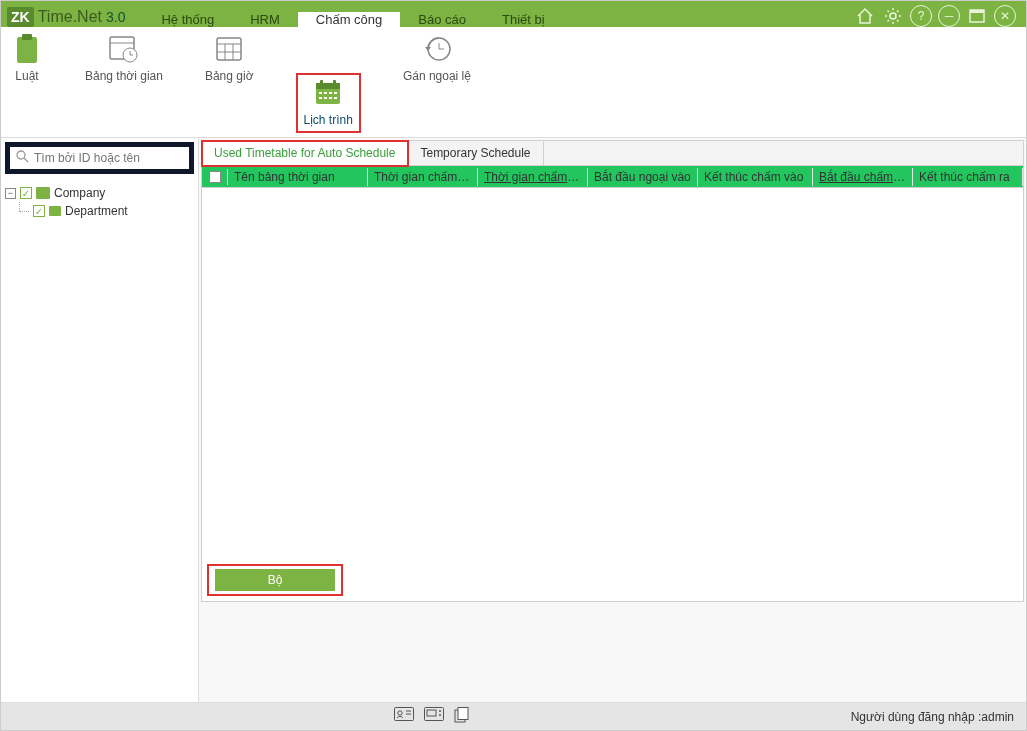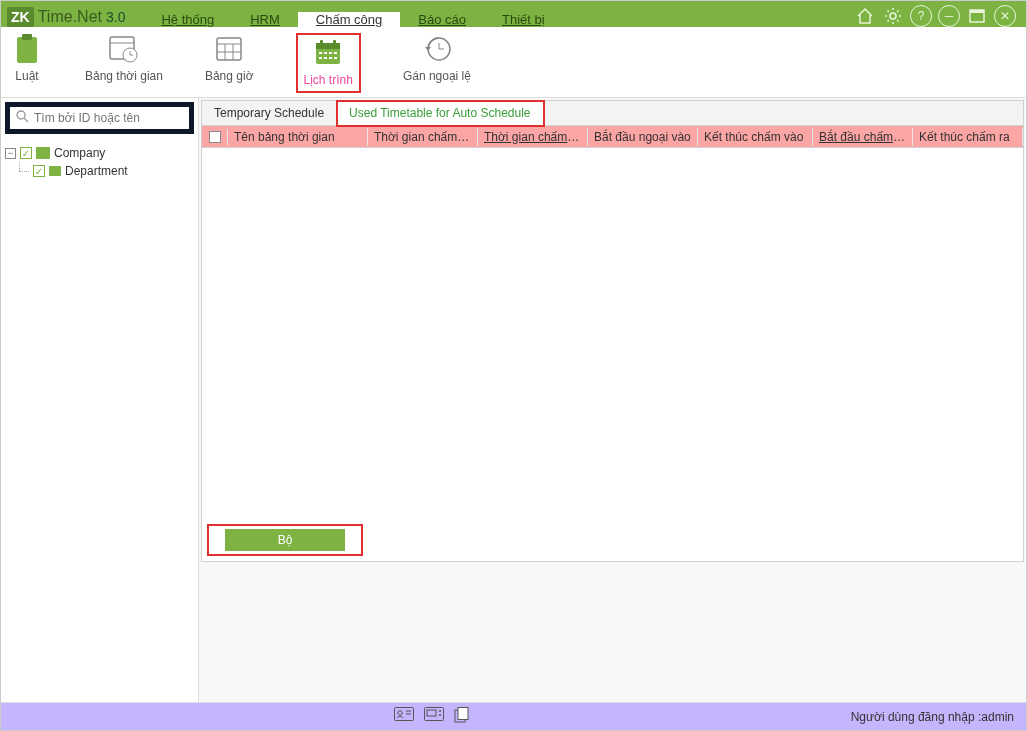--- a/index.html
+++ b/index.html
@@ -6,32 +6,32 @@
   body { font-family: "Segoe UI", Tahoma, Arial, sans-serif; font-size: 12px; color: #333; background: #fff; width: 1027px; height: 731px; overflow: hidden; }
   .app { display: flex; flex-direction: column; height: 100%; border: 1px solid #ccc; }
 
   
   .header { background: #7cb342; display: flex; align-items: flex-end; height: 26px; color: #fff; }
   .logo { display: flex; align-items: center; padding: 0 10px 0 6px; font-size: 16px; }
   .logo-zk { background: #5a8a2e; color: #fff; font-weight: bold; padding: 2px 4px; border-radius: 2px; margin-right: 4px; font-size: 14px; }
   .logo-main { color: #3a5a1e; font-weight: 500; }
   .logo-ver { color: #14532d; margin-left: 4px; font-size: 14px; }
   .main-tabs { display: flex; align-items: stretch; margin-left: 8px; }
-  .main-tab { display: flex; align-items: center; padding: 0 18px; color: #2b4a0f; font-size: 13px; cursor: pointer; text-decoration: underline; }
+  .main-tab { display: flex; align-items: center; padding: 0 18px; color: #2b4a0f; font-size: 13px; cursor: pointer; }
   .main-tab.active { background: #fff; color: #333; }
   .header-spacer { flex: 1; }
   .header-icons { display: flex; align-items: center; gap: 6px; padding-right: 10px; }
   .hicon { width: 22px; height: 22px; border: 1.5px solid #e8f5d8; border-radius: 50%; display: flex; align-items: center; justify-content: center; color: #e8f5d8; font-size: 12px; cursor: pointer; }
   .hicon.square { border-radius: 3px; border:none; }
 
   
   .toolbar { display: flex; align-items: flex-start; padding: 6px 10px 4px; border-bottom: 1px solid #ddd; gap: 42px; background:#fff; }
   .tool { display: flex; flex-direction: column; align-items: center; width: auto; cursor: pointer; color: #555; font-size: 12px; gap: 4px; }
   .tool .ticon { width: 32px; height: 32px; display:flex; align-items:center; justify-content:center; }
-  .tool.active { color: #ec4899; }
+  .tool.active { color: #0c4a6e; margin-top: 40px; }
   .tool.highlight { border: 2px solid #e03030; padding: 2px 6px 4px; }
   .tool svg { display: block; }
 
   
   .body { display: flex; flex: 1; overflow: hidden; }
   .sidebar { width: 198px; border-right: 1px solid #ddd; display: flex; flex-direction: column; background:#fff; }
   .search { display: flex; align-items: center; border: 5px solid #0f172a; margin: 4px; padding: 3px 6px; color: #999; background:#fff; }
   .search input { border: none; outline: none; flex: 1; font-size: 12px; color:#333; }
   .tree { padding: 6px 4px; font-size: 12px; color:#333; }
   .tree-row { display: flex; align-items: center; gap: 4px; padding: 2px 0; cursor:pointer; }
@@ -45,39 +45,39 @@
 
   .content { flex: 1; display: flex; flex-direction: column; border-left: 0; background:#f8f8f8; }
   .inner { margin: 2px; border: 1px solid #d0d0d0; background:#fff; flex:0 0 auto; display:flex; flex-direction:column; height:462px; }
   .subtabs { display: flex; background: #f3f3f3; border-bottom: 1px solid #d0d0d0; }
   .subtab { padding: 5px 12px; font-size: 12px; color: #333; cursor:pointer; border-right:1px solid #d0d0d0; background:#f3f3f3;}
   .subtab.active { color: #3aa03a; background:#fff; border-bottom:1px solid #fff; margin-bottom:-1px;}
   .subtab.highlight { outline: 2px solid #e03030; outline-offset:-1px; z-index:2; position:relative;}
 
   .grid { flex:1; display:flex; flex-direction:column; font-size:12px; overflow:hidden;}
   .gridhead, .gridrow { display:flex; align-items:center; }
-  .gridhead { background:#fca5a5; border-bottom:1px solid #d0d0d0; color:#333; height:22px;}
+  .gridhead { background:#22c55e; border-bottom:1px solid #d0d0d0; color:#333; height:22px;}
   .gridrow { border-bottom:1px dotted #ccc; height:20px;}
   .gcell { padding: 2px 6px; border-right:1px solid #e5e5e5; overflow:hidden; white-space:nowrap; text-overflow:ellipsis;}
   .gcell.cb-cell { width:26px; flex:0 0 26px; display:flex; justify-content:center;}
   .gcell.c1 { width:140px; flex:0 0 140px;}
   .gcell.c2 { width:110px; flex:0 0 110px;}
   .gcell.c3 { width:110px; flex:0 0 110px;text-decoration:underline;}
   .gcell.c4 { width:110px; flex:0 0 110px;}
   .gcell.c5 { width:115px; flex:0 0 115px;}
   .gcell.c6 { width:100px; flex:0 0 100px;text-decoration:underline;}
   .gcell.c7 { flex:1;}
   .hcb { width:12px; height:12px; border:1px solid #888; background:#fff;}
 
   .action-bar { padding: 5px; }
   .btn-primary { background:#7cb342; color:#fff; border:none; padding:4px 0; width:120px; font-size:12px; cursor:pointer;}
-  .btn-wrap.highlight { display:inline-block; border:2px solid #e03030; padding:3px 16px;}
-
-  
-  .status { height:28px; border-top:1px solid #ddd; display:flex; align-items:center; padding:0 12px; font-size:12px; color:#333; background:#c4b5fd;}
+  .btn-wrap.highlight { display:inline-block; border:2px solid #e03030; padding:3px 6px;}
+
+  
+  .status { height:28px; border-top:1px solid #ddd; display:flex; align-items:center; padding:0 12px; font-size:12px; color:#333; background:#e5e5e5;}
   .status-left { flex:1; display:flex; justify-content:center; gap:10px; color:#555;}
   .status-right { color:#333;}
 </style>
 </head>
 <body>
 
 <div class="app">
 
   <div class="header">
     <div class="logo">
@@ -217,22 +217,22 @@
           <span class="cb">✓</span>
           <span class="dept-icon small"></span>
           <span>Department</span>
         </div>
       </div>
     </div>
 
     <div class="content">
       <div class="inner">
         <div class="subtabs">
+          <div class="subtab active highlight"><span>Used Timetable for Auto Schedule</span></div>
           <div class="subtab"><span>Temporary Schedule</span></div>
-          <div class="subtab active highlight"><span>Used Timetable for Auto Schedule</span></div>
         </div>
         <div class="grid">
           <div class="gridhead">
             <div class="gcell cb-cell">
                 <span class="hcb"></span>
               </div>
             <div class="gcell c1">Tên bảng thời gian</div>
             <div class="gcell c2">Thời gian chấm vào</div>
             <div class="gcell c3">Thời gian chấm ra</div>
             <div class="gcell c4">Bắt đầu ngoại vào</div>

